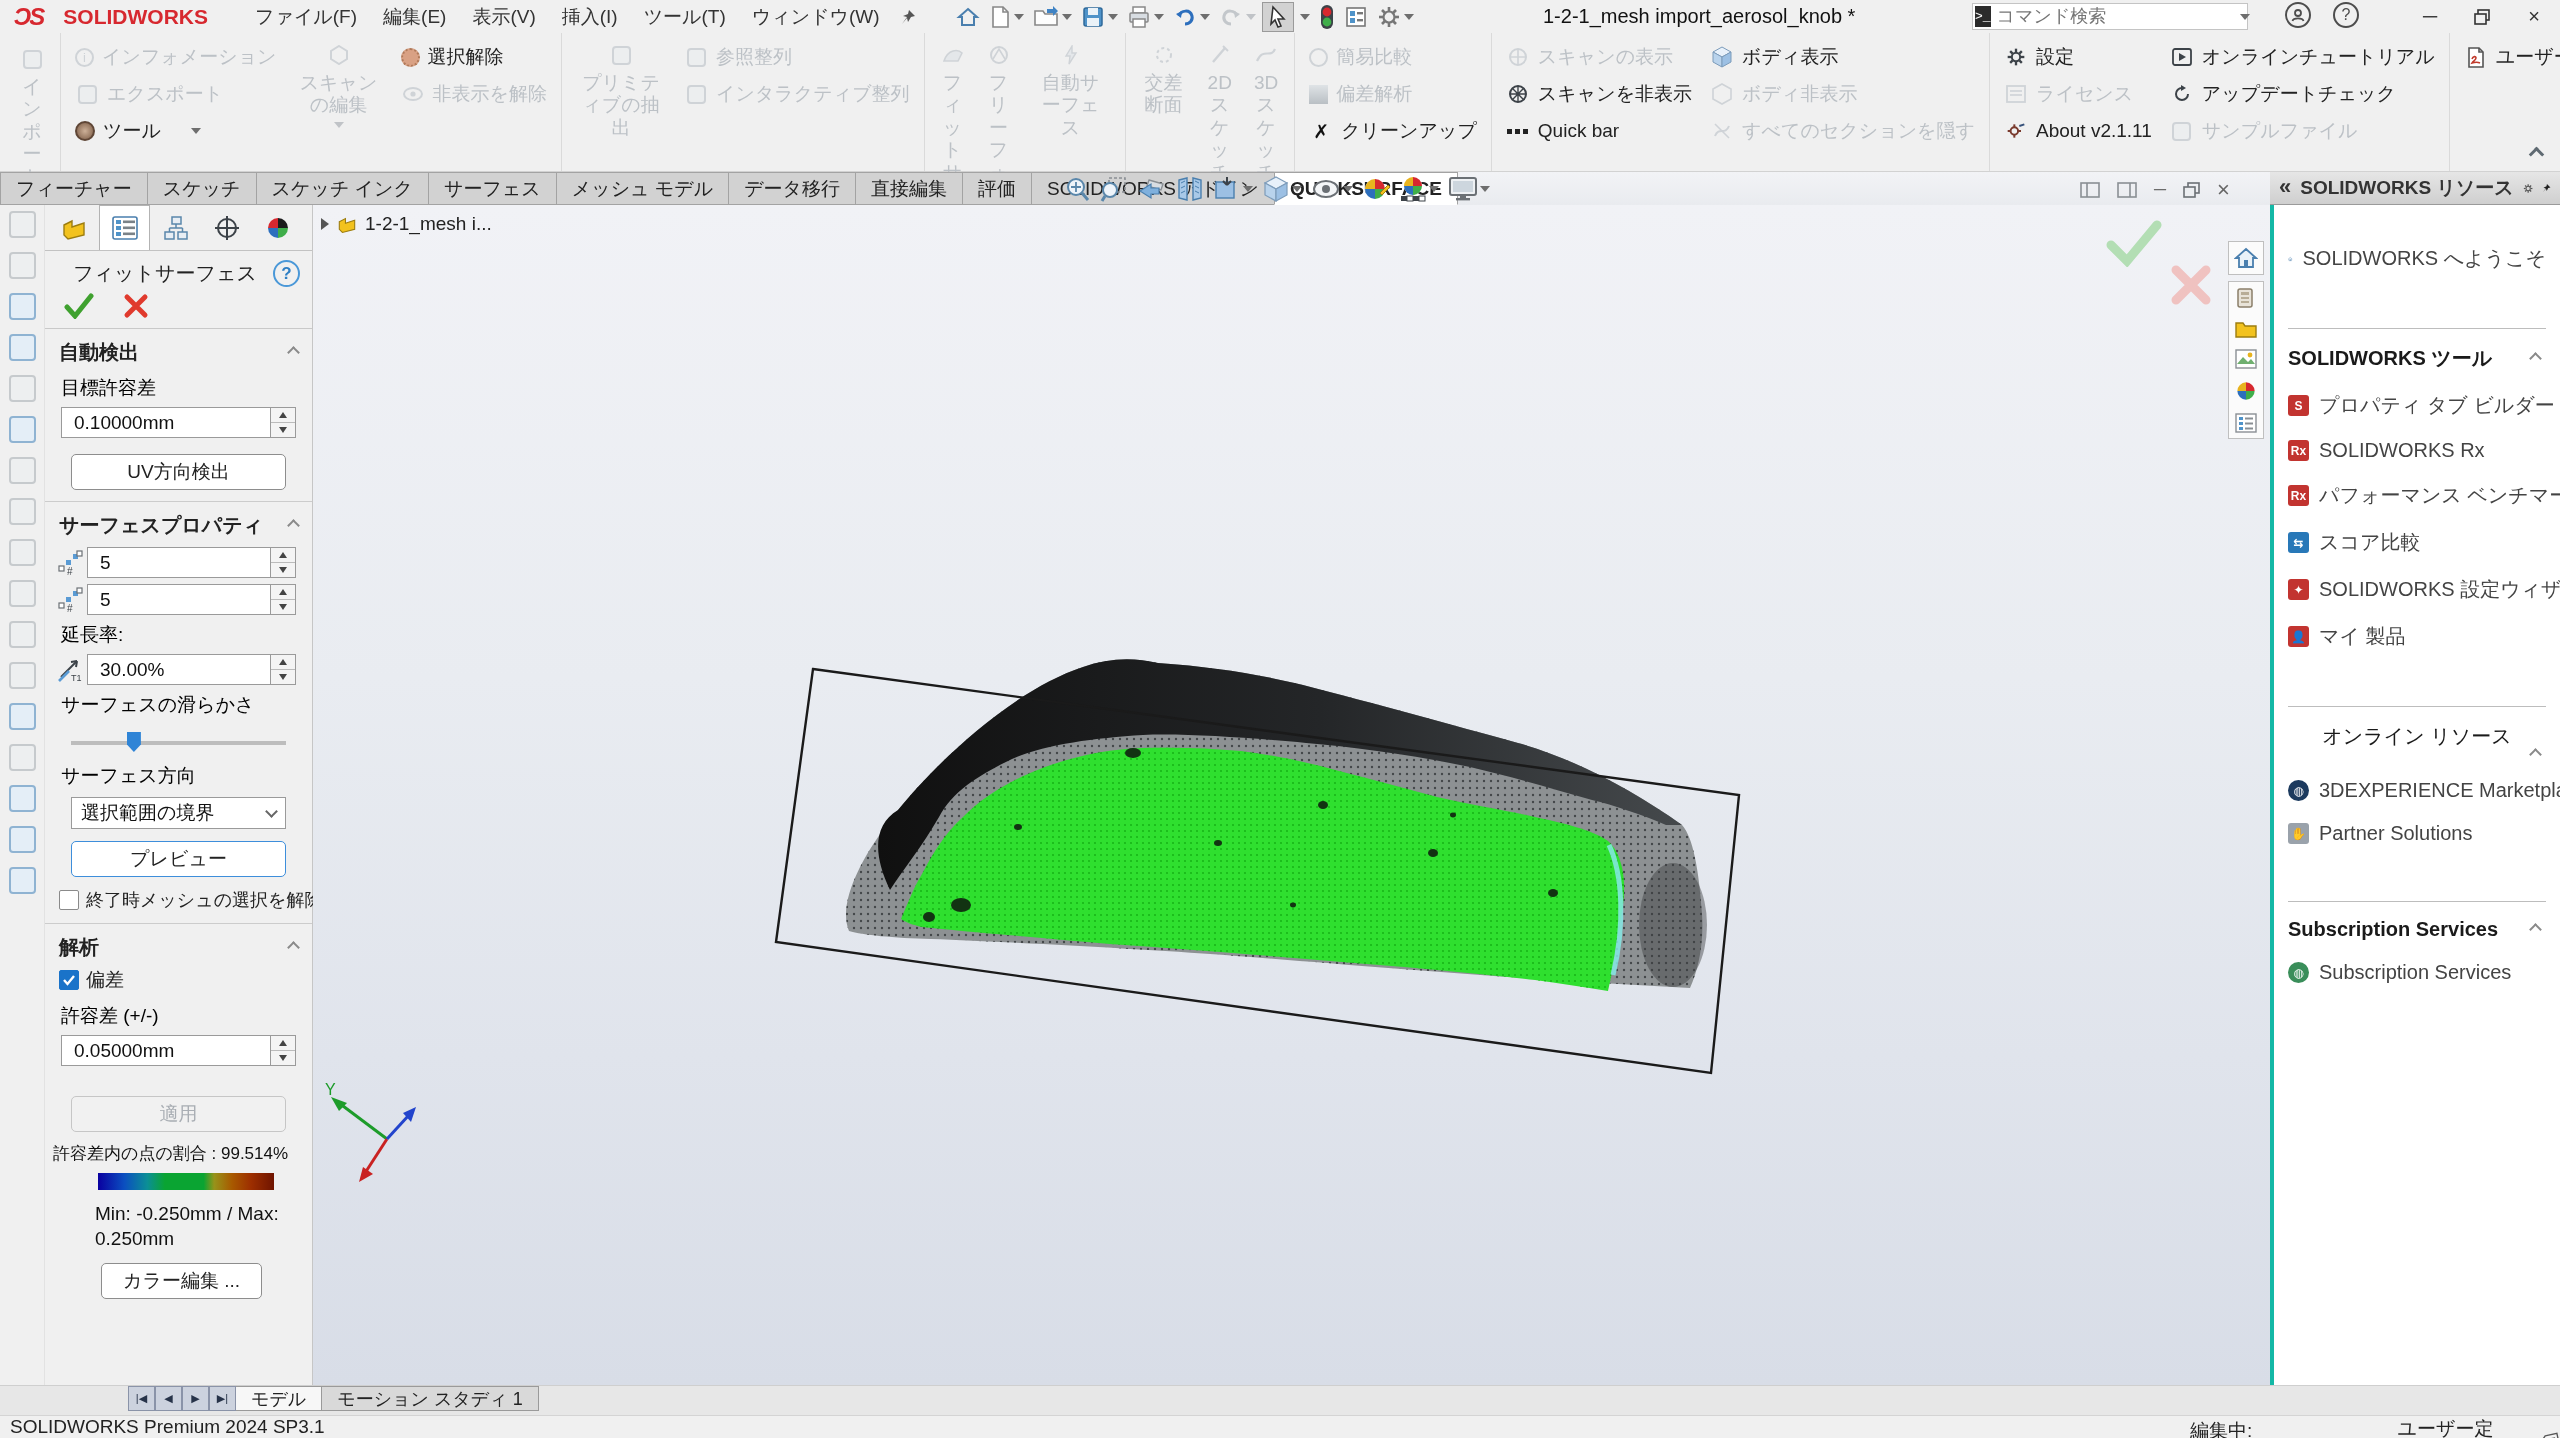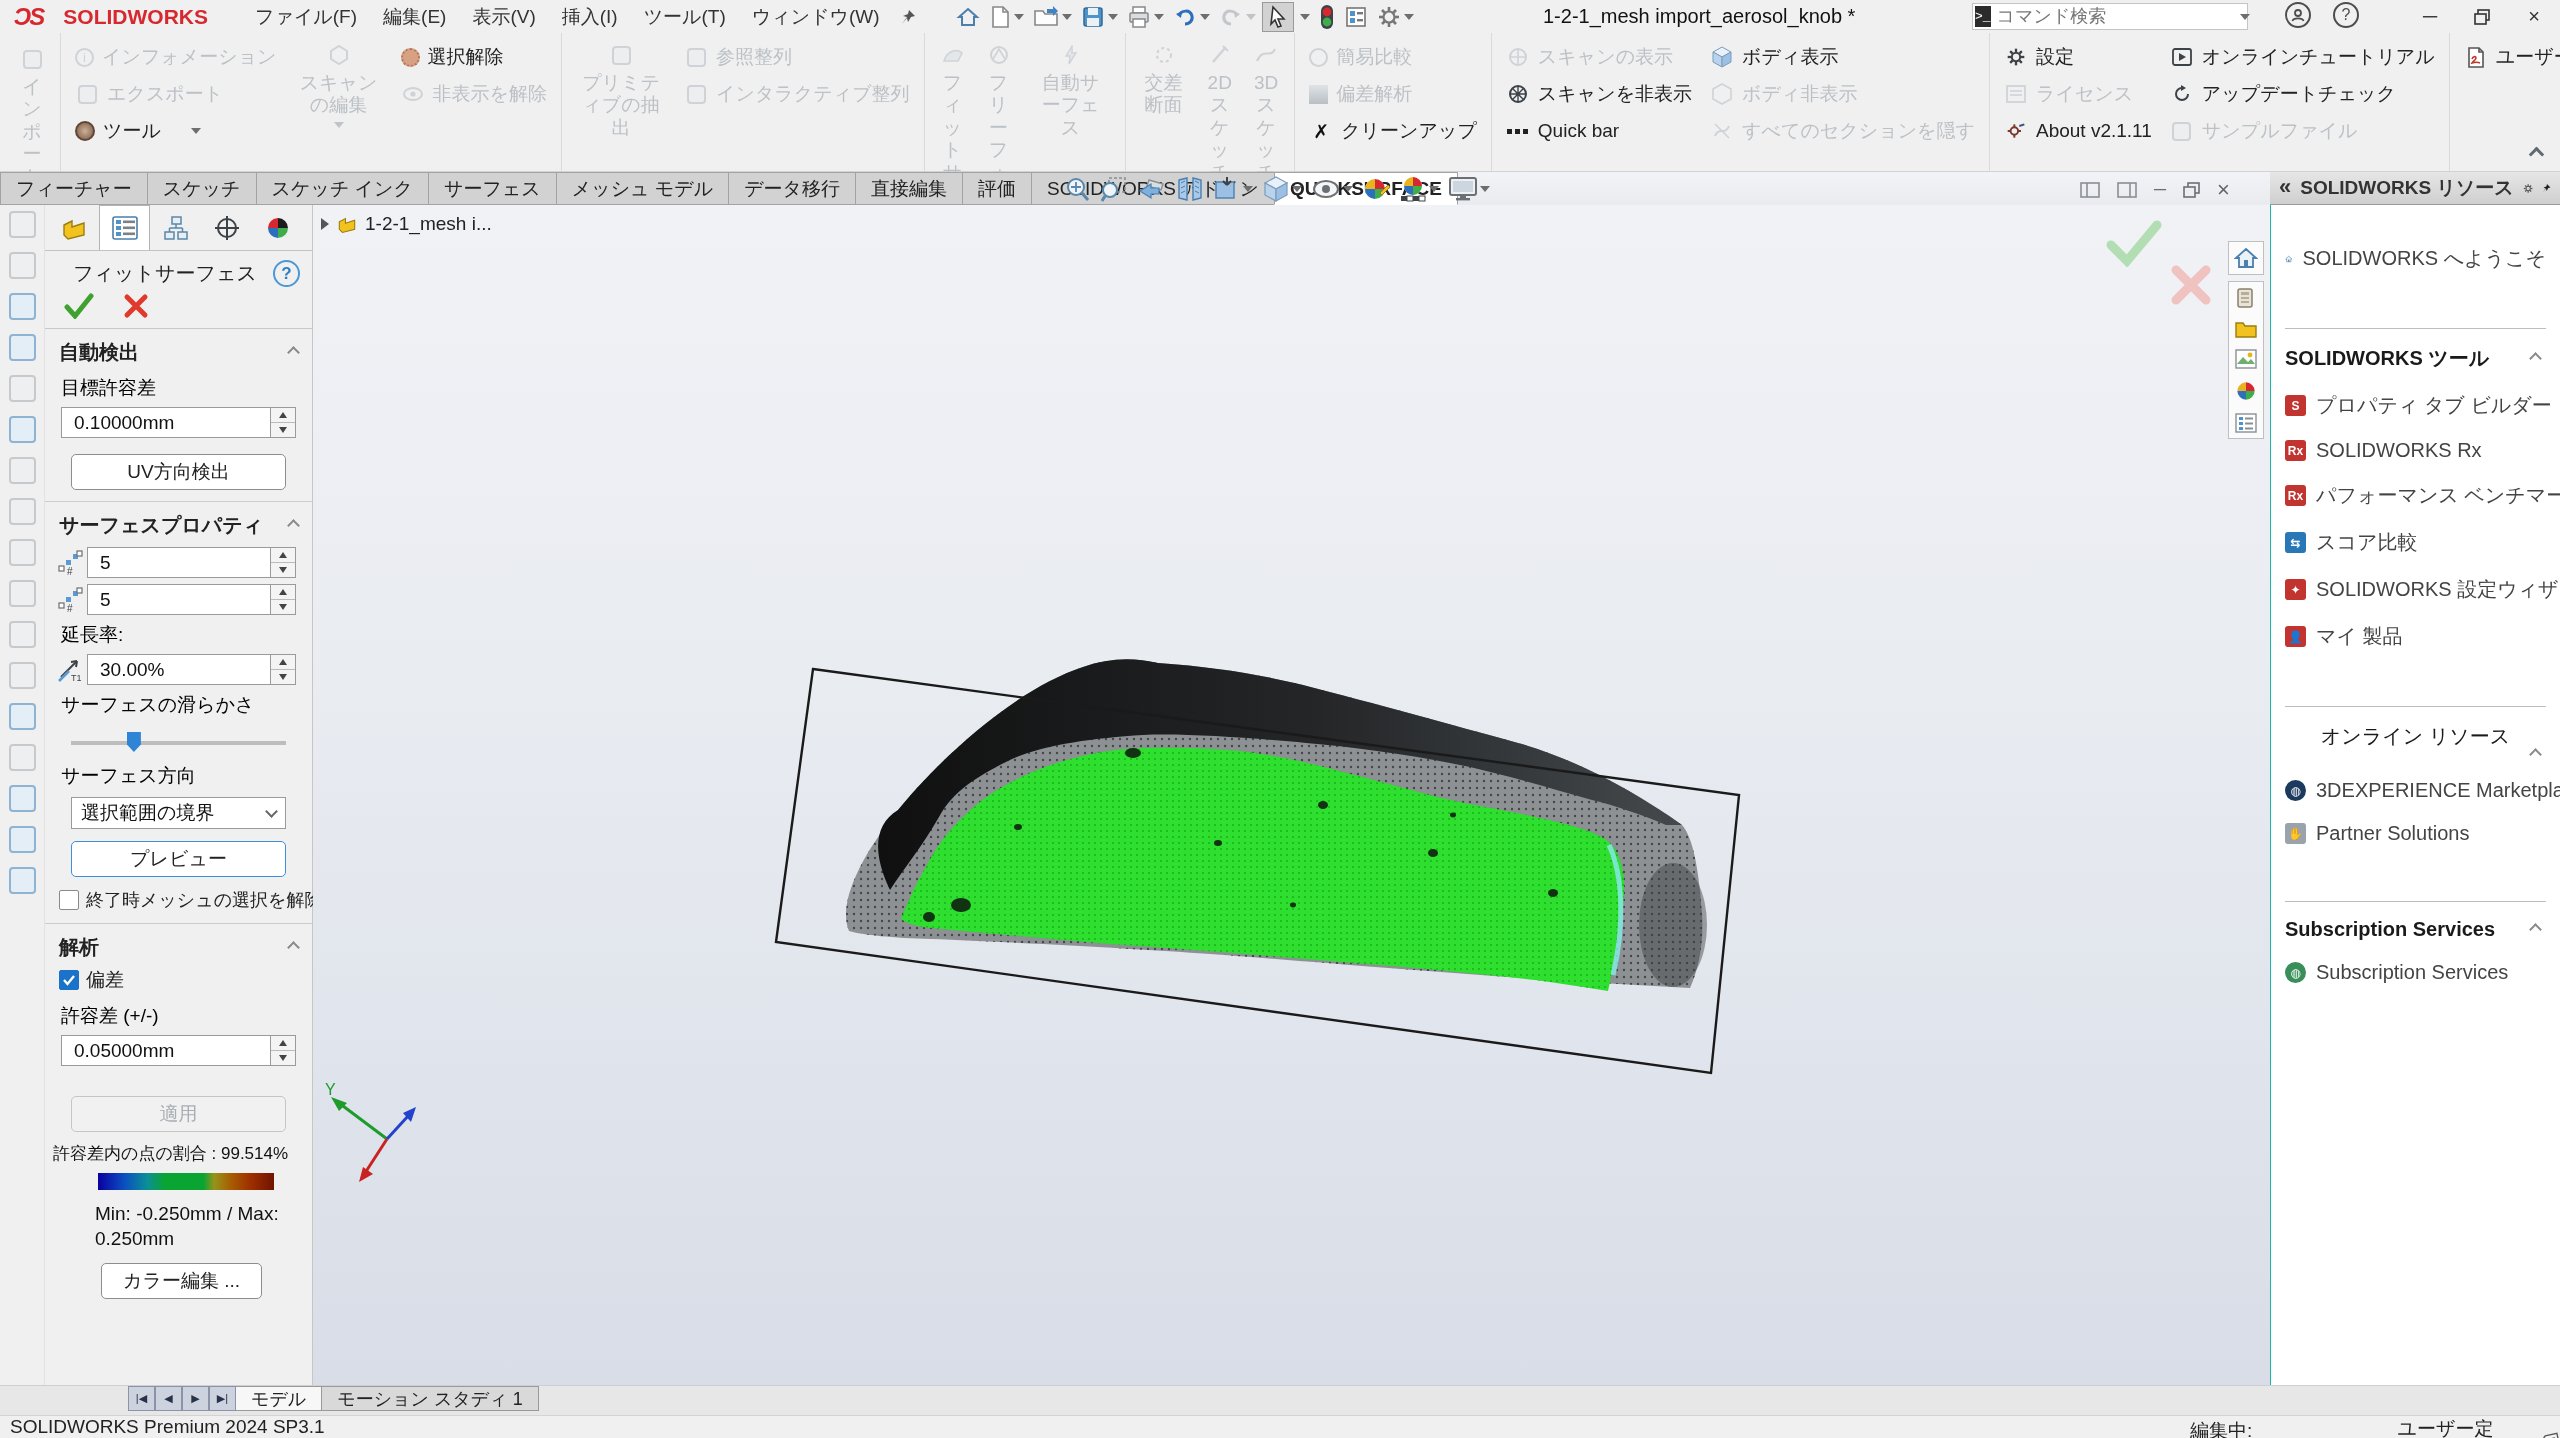--- a/index.html
+++ b/index.html
@@ -126,21 +126,21 @@
   .tri-right { width:0; height:0; border-top:6px solid transparent; border-bottom:6px solid transparent;
     border-left:8px solid #555; }
   .confirm-check { position:absolute; left:1792px; top:14px; opacity:.75; }
   .confirm-cancel { position:absolute; left:1856px; top:58px; opacity:.65; }
   .tp-strip { position:absolute; left:1915px; top:36px; width:36px; }
   .tp-strip .box { background:#fbfbfb; border:1px solid #bfbfbf; display:flex; flex-direction:column;
     align-items:center; padding:5px 0; gap:11px; }
   .tp-strip .box + .box { margin-top:6px; }
 
   
-  .taskpane { width:290px; background:#fff; border-left:1px solid #14b8a6; display:flex; flex-direction:column; }
+  .taskpane { width:290px; background:#fff; border-left:4px solid #14b8a6; display:flex; flex-direction:column; }
   .tp-header { height:33px; background:linear-gradient(#e6e6e6,#cfcfcf); border-bottom:1px solid #9a9a9a;
     display:flex; align-items:center; padding:0 9px; gap:9px; width:290px; }
   .tp-header .bk { font-size:22px; color:#333; font-weight:bold; margin-top:-3px; }
   .tp-header .t { flex:1; font-weight:bold; color:#333; font-size:19px; white-space:nowrap; }
   .tp-body { padding:14px 12px; font-size:20px; color:#444; }
   .tp-item { display:flex; align-items:center; gap:10px; margin:20px 2px; white-space:nowrap; }
   .tp-sec { display:flex; align-items:center; font-weight:bold; color:#1a1a1a; margin:10px 2px 4px 2px;
     padding-top:16px; border-top:1px solid #bdbdbd; }
   .tp-sec .chev-up { margin-left:auto; margin-right:6px; }
   .tp-gap { height:26px; }

